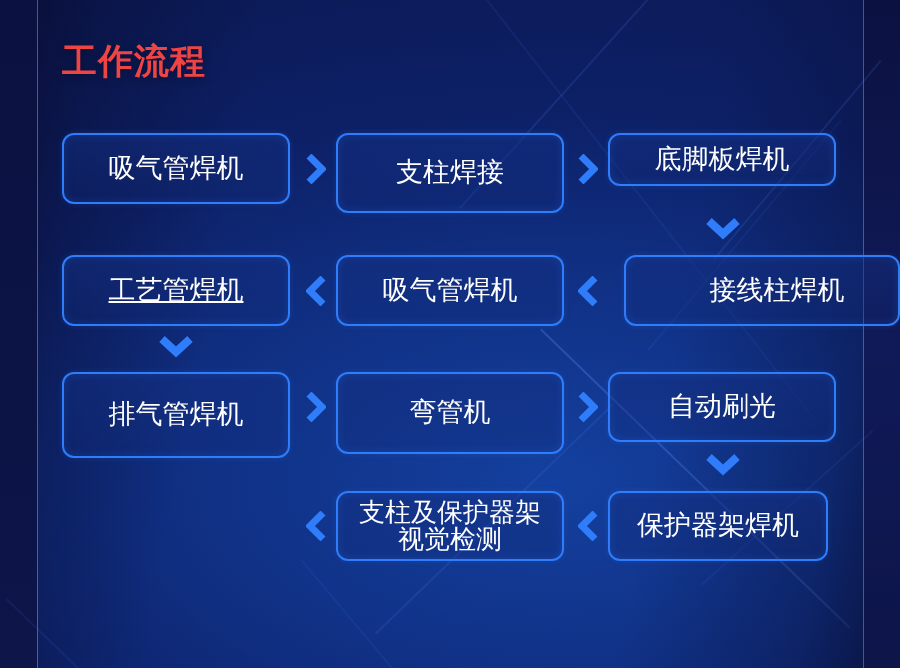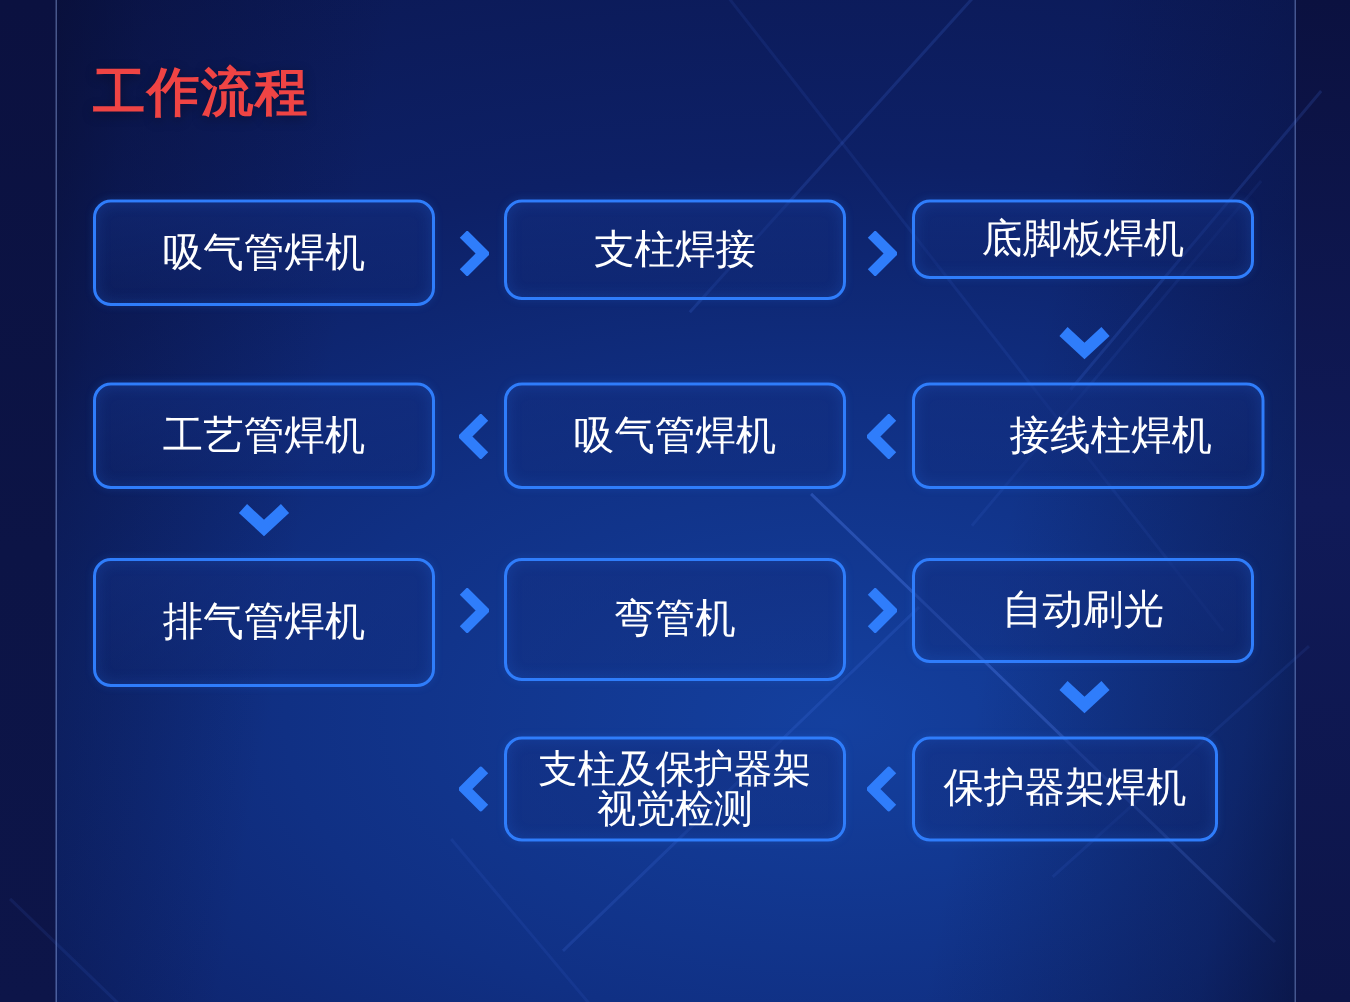--- a/index.html
+++ b/index.html
@@ -111,53 +111,53 @@
   <div class="title">工作流程</div>
 
   <div class="node" style="left:62px;top:133px;width:228px;height:71px;">吸气管焊机</div>
 
   <div class="arrow" style="left:300px;top:152px;width:32px;height:34px;">
     <svg width="20" height="30" viewBox="0 0 20 30" fill="none" xmlns="http://www.w3.org/2000/svg" aria-hidden="true">
       <path d="M3 2 L16 15 L3 28" stroke="#2f7dfb" stroke-width="7" stroke-linecap="butt" stroke-linejoin="miter"></path>
     </svg>
   </div>
 
-  <div class="node" style="left:336px;top:133px;width:228px;height:67px;text-align:right;">支柱焊接</div>
+  <div class="node" style="left:336px;top:133px;width:228px;height:80px;text-align:right;">支柱焊接</div>
 
   <div class="arrow" style="left:572px;top:152px;width:32px;height:34px;">
     <svg width="20" height="30" viewBox="0 0 20 30" fill="none" aria-hidden="true">
       <path d="M3 2 L16 15 L3 28" stroke="#2f7dfb" stroke-width="7" stroke-linecap="butt" stroke-linejoin="miter"></path>
     </svg>
   </div>
 
   <div class="node" style="left:608px;top:133px;width:228px;height:53px;">底脚板焊机</div>
 
   <div class="arrow" style="left:706px;top:216px;width:34px;height:26px;">
     <svg width="34" height="22" viewBox="0 0 34 22" fill="none" aria-hidden="true">
       <path d="M3 3 L17 16 L31 3" stroke="#2f7dfb" stroke-width="8" stroke-linecap="butt" stroke-linejoin="miter"></path>
     </svg>
   </div>
 
-  <div class="node" style="left:62px;top:255px;width:228px;height:71px;">工艺管焊机</div>
+  <div class="node" style="left:62px;top:255px;width:228px;height:71px;text-decoration:underline;">工艺管焊机</div>
 
   <div class="arrow" style="left:300px;top:274px;width:32px;height:34px;">
     <svg width="20" height="30" viewBox="0 0 20 30" fill="none" aria-hidden="true">
       <path d="M17 2 L4 15 L17 28" stroke="#2f7dfb" stroke-width="7" stroke-linecap="butt" stroke-linejoin="miter"></path>
     </svg>
   </div>
 
   <div class="node" style="left:336px;top:255px;width:228px;height:71px;">吸气管焊机</div>
 
   <div class="arrow" style="left:572px;top:274px;width:32px;height:34px;">
     <svg width="20" height="30" viewBox="0 0 20 30" fill="none" aria-hidden="true">
       <path d="M17 2 L4 15 L17 28" stroke="#2f7dfb" stroke-width="7" stroke-linecap="butt" stroke-linejoin="miter"></path>
     </svg>
   </div>
 
-  <div class="node" style="left:608px;top:255px;width:235px;height:71px;padding-left:36px;">接线柱焊机</div>
+  <div class="node" style="left:624px;top:255px;width:276px;height:71px;padding-left:36px;">接线柱焊机</div>
 
   <div class="arrow" style="left:159px;top:334px;width:34px;height:26px;">
     <svg width="34" height="22" viewBox="0 0 34 22" fill="none" aria-hidden="true">
       <path d="M3 3 L17 16 L31 3" stroke="#2f7dfb" stroke-width="8" stroke-linecap="butt" stroke-linejoin="miter"></path>
     </svg>
   </div>
 
   <div class="node" style="left:62px;top:372px;width:228px;height:86px;">排气管焊机</div>
 
   <div class="arrow" style="left:300px;top:390px;width:32px;height:34px;">
@@ -191,15 +191,15 @@
 
   <div class="node two-line" style="left:336px;top:491px;width:228px;height:70px;">支柱及保护器架
 视觉检测</div>
 
   <div class="arrow" style="left:572px;top:509px;width:32px;height:34px;">
     <svg width="20" height="30" viewBox="0 0 20 30" fill="none" aria-hidden="true">
       <path d="M17 2 L4 15 L17 28" stroke="#2f7dfb" stroke-width="7" stroke-linecap="butt" stroke-linejoin="miter"></path>
     </svg>
   </div>
 
-  <div class="node" style="left:608px;top:491px;width:204px;height:70px;">保护器架焊机</div>
+  <div class="node" style="left:608px;top:491px;width:220px;height:70px;">保护器架焊机</div>
 
 </div>
 
 </body></html>

